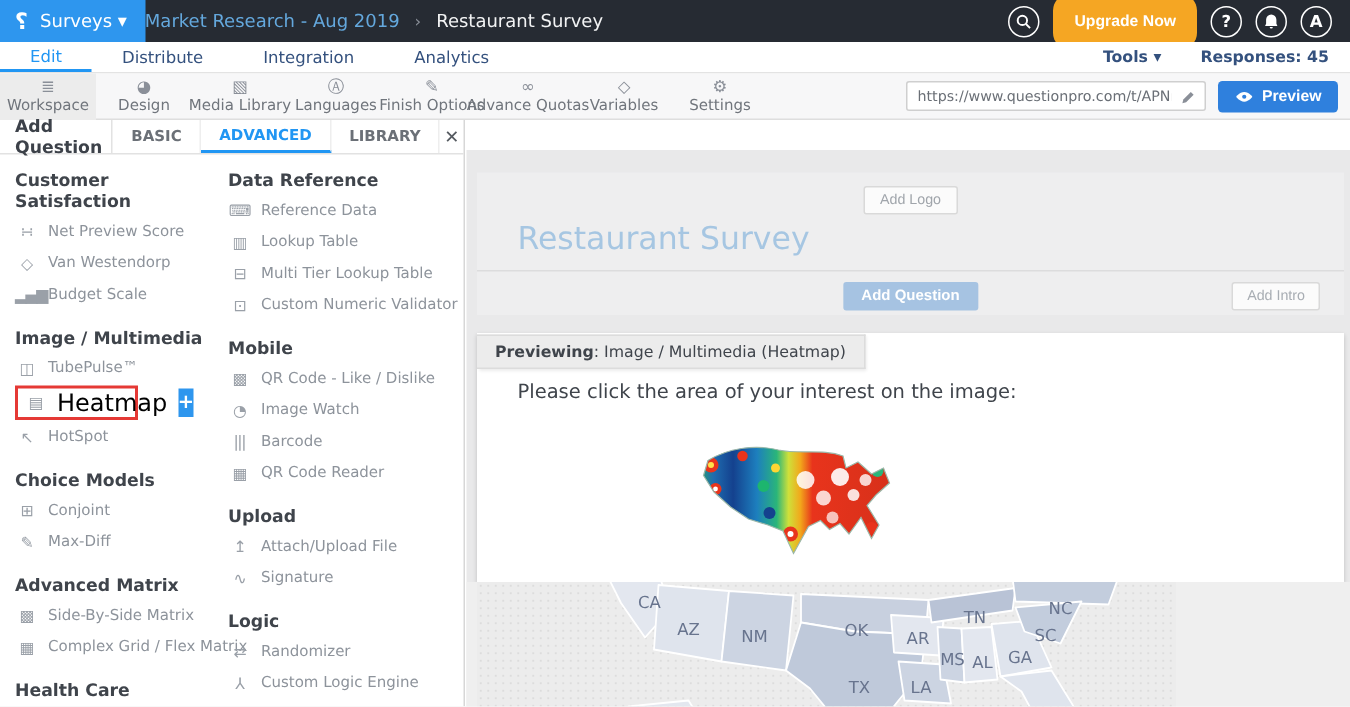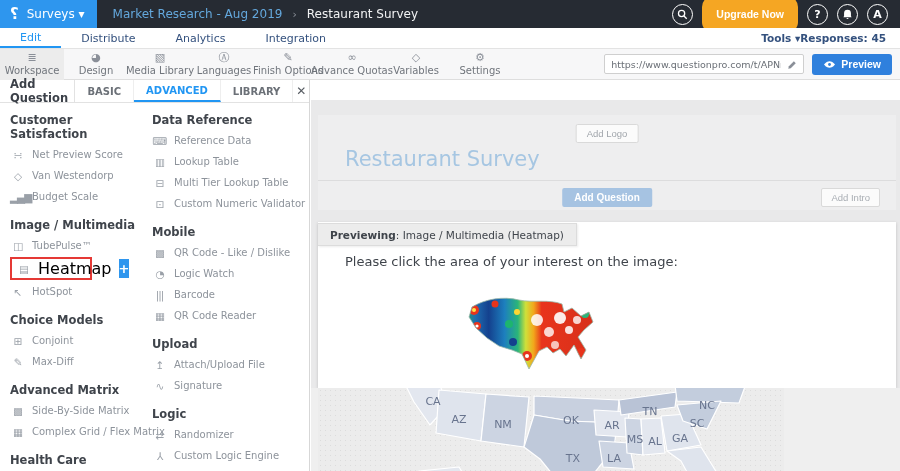--- a/index.html
+++ b/index.html
@@ -4,33 +4,33 @@
 <style>
   * { margin:0; padding:0; box-sizing:border-box; }
   body { font-family:"DejaVu Sans", sans-serif; background:#fff; }
   .app { position:relative; width:900px; height:471px; overflow:hidden; background:#fff; }
 
   
   .topbar { position:absolute; top:0; left:0; right:0; height:28px; background:#262b33; display:flex; align-items:center; }
   .logoblock { height:28px; background:#2e96ee; color:#fff; display:flex; align-items:center; padding:0 12px 0 10px; gap:8px; cursor:pointer; }
   .logoglyph { font-size:15px; font-weight:bold; transform:scaleX(-1); }
   .appmenu { font-size:12px; }
-  .crumbs { display:flex; align-items:center; gap:10px; margin-left:16px; font-size:12px; }
+  .crumbs { display:flex; align-items:center; gap:10px; margin-left:0; font-size:12px; }
   .crumb-parent { color:#64a8dd; cursor:pointer; }
   .crumb-sep { color:#8a9099; font-size:11px; }
   .crumb-current { color:#f2f3f4; }
   .topright { margin-left:auto; display:flex; align-items:center; gap:9px; padding-right:12px; }
   .circ { width:21px; height:21px; border:1.4px solid #fff; border-radius:50%; color:#fff; display:flex; align-items:center; justify-content:center; font-size:11px; font-weight:bold; cursor:pointer; }
   .upgrade { background:#f5a623; color:#fff; font-size:10.5px; font-weight:bold; border:none; border-radius:11px; height:37px; padding:0 14px; cursor:pointer; }
 
   
   .navrow { position:absolute; top:28px; left:0; right:0; height:21px; background:#fff; border-bottom:1px solid #e3e3e3; display:flex; align-items:center; font-size:11px; }
   .navlink { color:#34517e; padding:0 20px; height:100%; display:flex; align-items:center; cursor:pointer; font-weight:500; }
   .navlink.active { color:#2196f3; border-bottom:2px solid #2196f3; }
-  .navright { margin-left:auto; display:flex; align-items:flex-start; padding-right:14px; color:#34517e; font-weight:bold; font-size:10.5px; }
+  .navright { margin-left:auto; display:flex; align-items:flex-start; gap:26px; padding-right:14px; color:#34517e; font-weight:bold; font-size:10.5px; }
   .navright > span { cursor:pointer; }
 
   
   .toolbar { position:absolute; top:49px; left:0; right:0; height:31px; background:#f7f7f8; border-bottom:1px solid #dedede; display:flex; align-items:center; }
   .tool { width:64px; height:31px; display:flex; flex-direction:column; align-items:center; justify-content:center; cursor:pointer; color:#8a8f98; }
   .tool.active { background:#ececec; }
   .tool .tglyph { font-size:11px; line-height:12px; }
   .tool .tlabel { font-size:10px; color:#70757c; margin-top:1px; white-space:nowrap; }
   .urlwrap { margin-left:auto; display:flex; align-items:center; gap:8px; padding-right:8px; }
   .urlfield { display:flex; align-items:center; background:#fff; border:1px solid #cfcfcf; border-radius:2px; height:20px; padding:0 6px; gap:6px; }
@@ -103,22 +103,22 @@
             <path d="M6.5 13a1.5 1.5 0 0 0 3 0z" fill="#fff"></path>
           </svg>
       </span>
       <span class="circ">A</span>
     </div>
   </div>
 
   <div class="navrow">
     <span class="navlink active">Edit</span>
     <span class="navlink">Distribute</span>
+    <span class="navlink">Integration</span>
     <span class="navlink">Analytics</span>
-    <span class="navlink">Integration</span>
     <div class="navright">
       <span>Tools ▾</span>
       <span>Responses: 45</span>
     </div>
   </div>
 
   <div class="toolbar">
     <div class="tool active">
       <span class="tglyph">≣</span>
       <span class="tlabel">Workspace</span>
@@ -249,21 +249,21 @@
           <span class="ic">⊡</span>
           <span>Custom Numeric Validator</span>
         </div>
         <div class="sect">Mobile</div>
         <div class="item">
           <span class="ic">▩</span>
           <span>QR Code - Like / Dislike</span>
         </div>
         <div class="item">
           <span class="ic">◔</span>
-          <span>Logic Watch</span>
+          <span>Image Watch</span>
         </div>
         <div class="item">
           <span class="ic">|||</span>
           <span>Barcode</span>
         </div>
         <div class="item">
           <span class="ic">▦</span>
           <span>QR Code Reader</span>
         </div>
         <div class="sect">Upload</div>

